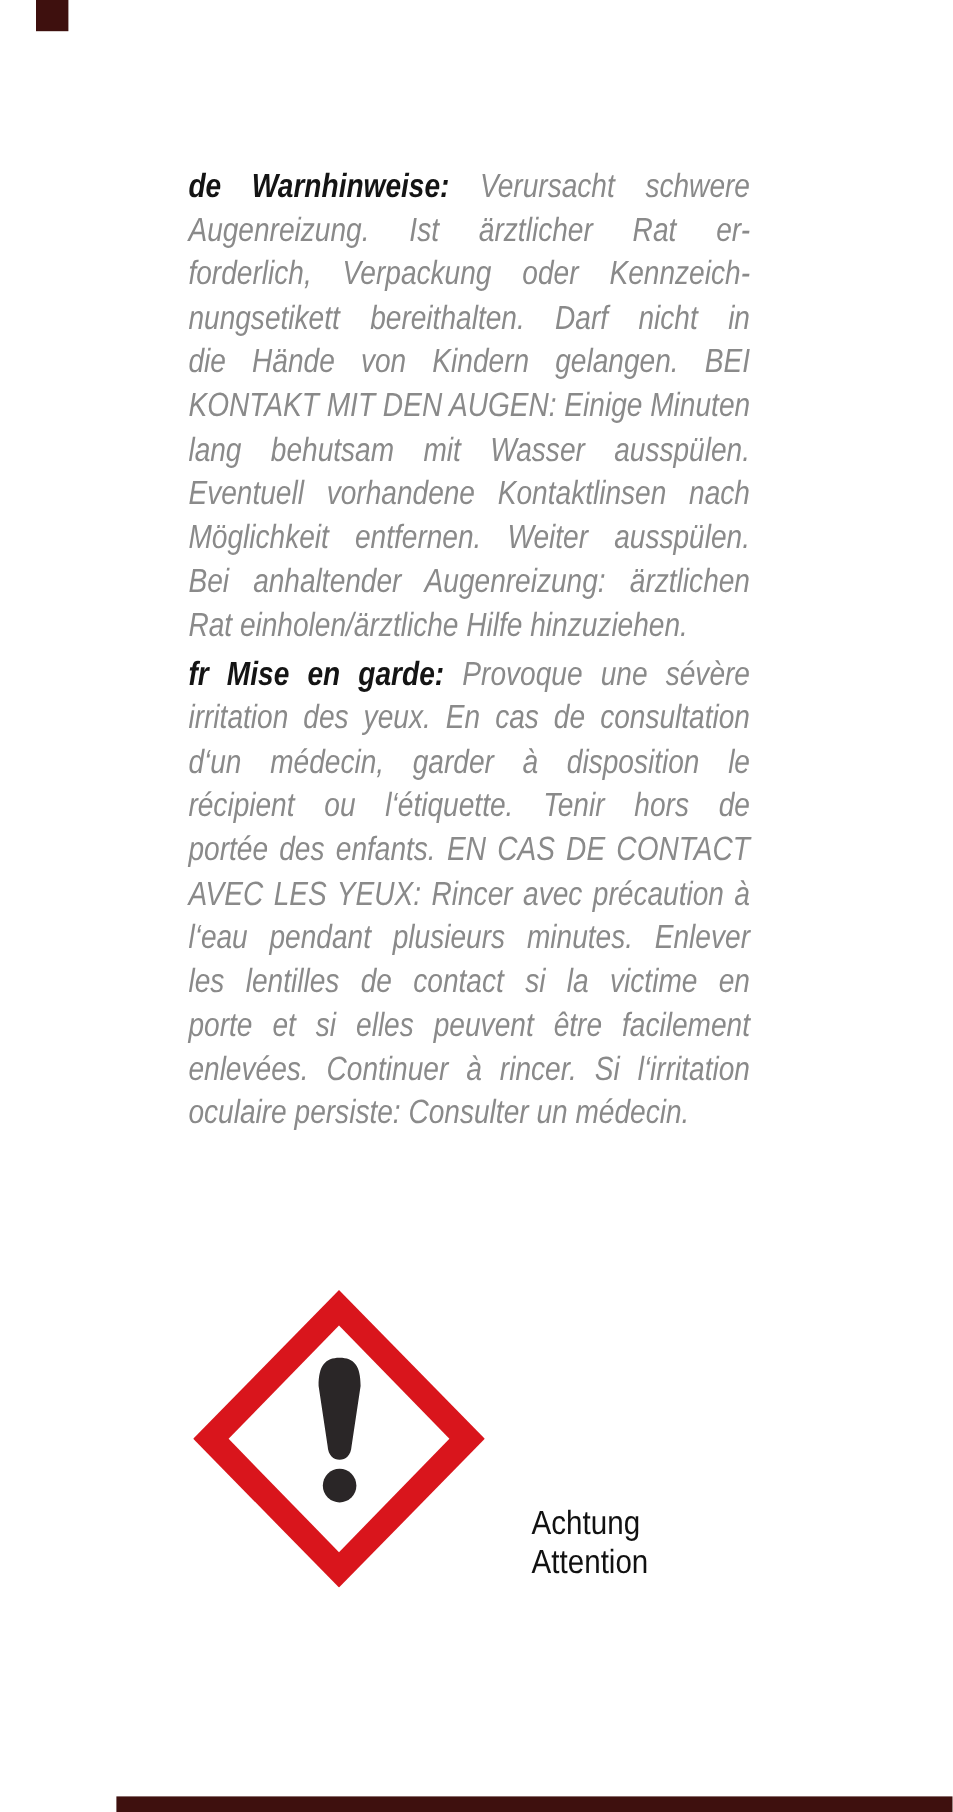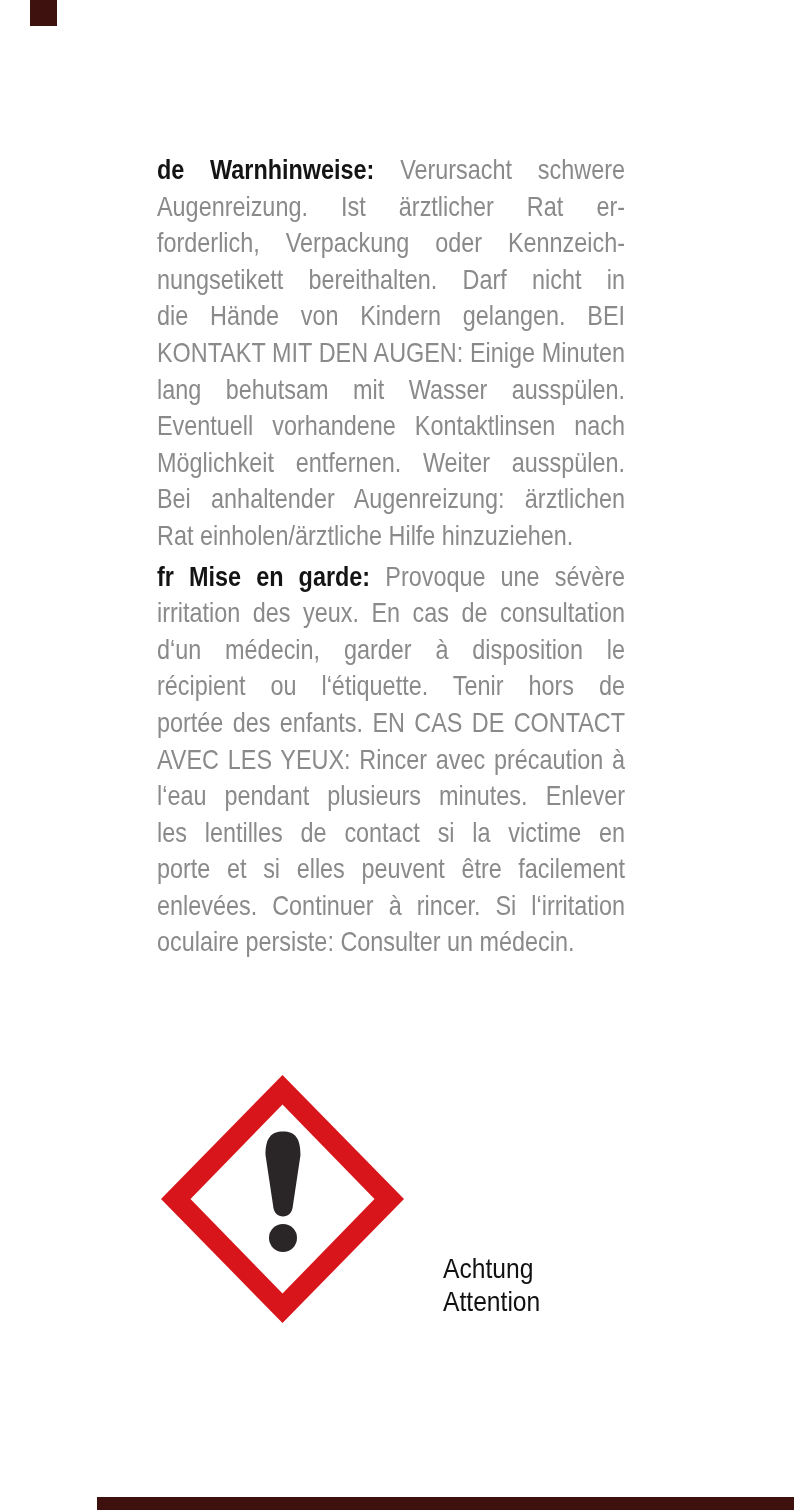--- a/index.html
+++ b/index.html
@@ -5,21 +5,21 @@
   html, body { margin: 0; padding: 0; }
   body { width: 794px; height: 1510px; background: #ffffff; font-family: "Liberation Sans", "DejaVu Sans", sans-serif; }
   .sheet { position: relative; width: 794px; height: 1510px; background: #ffffff; overflow: hidden; }
 
   
   .mark { position: absolute; background: #3e100e; }
   .mark-top { left: 30px; top: 0; width: 27px; height: 26px; }
   .mark-bottom { left: 97px; top: 1497px; width: 697px; height: 13px; }
 
   
-  .textcol { position: absolute; left: 157px; top: 152px; width: 468px; }
+  .textcol { position: absolute; left: 157px; top: 137px; width: 468px; font-style: italic; }
   .condense { width: 560px; transform: scaleX(0.8357); transform-origin: 0 0; }
   .para { margin: 0; padding: 0; color: #8a8a8a; font-size: 28px; }
   .para2 { margin-top: 4px; }
   .line {
     display: block;
     height: 36.6px;
     line-height: 36.6px;
     white-space: nowrap;
     text-align: justify;
     text-align-last: justify;

